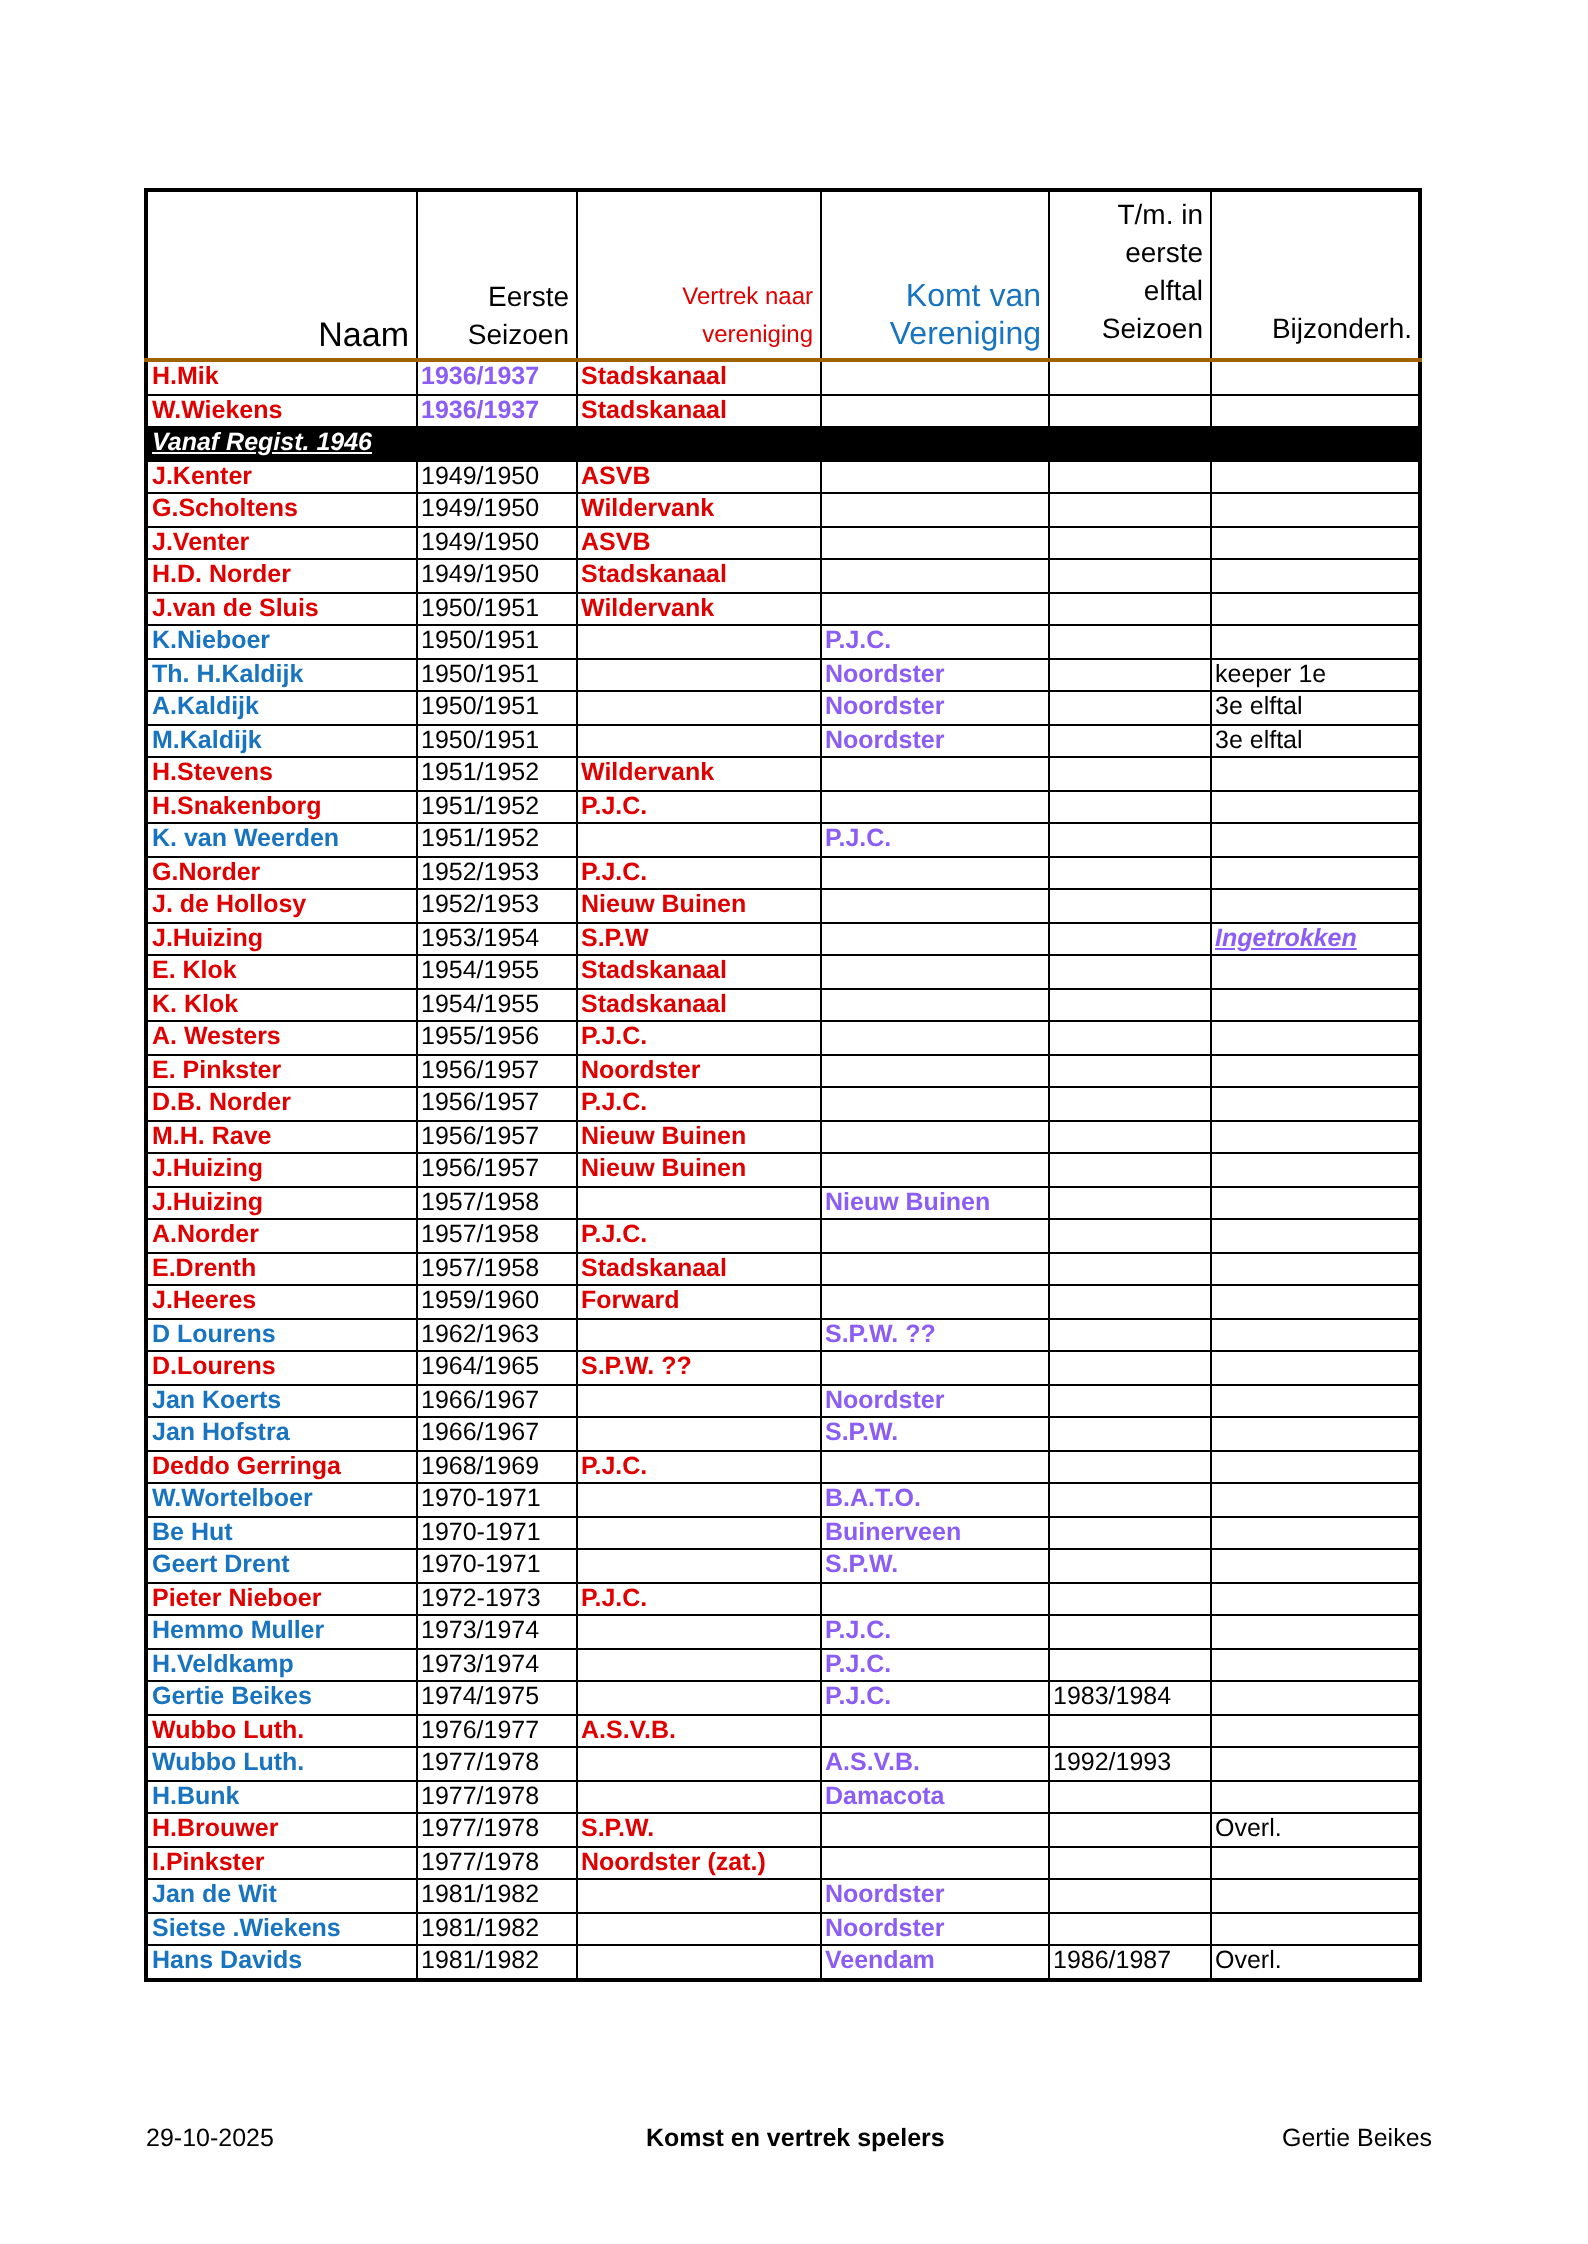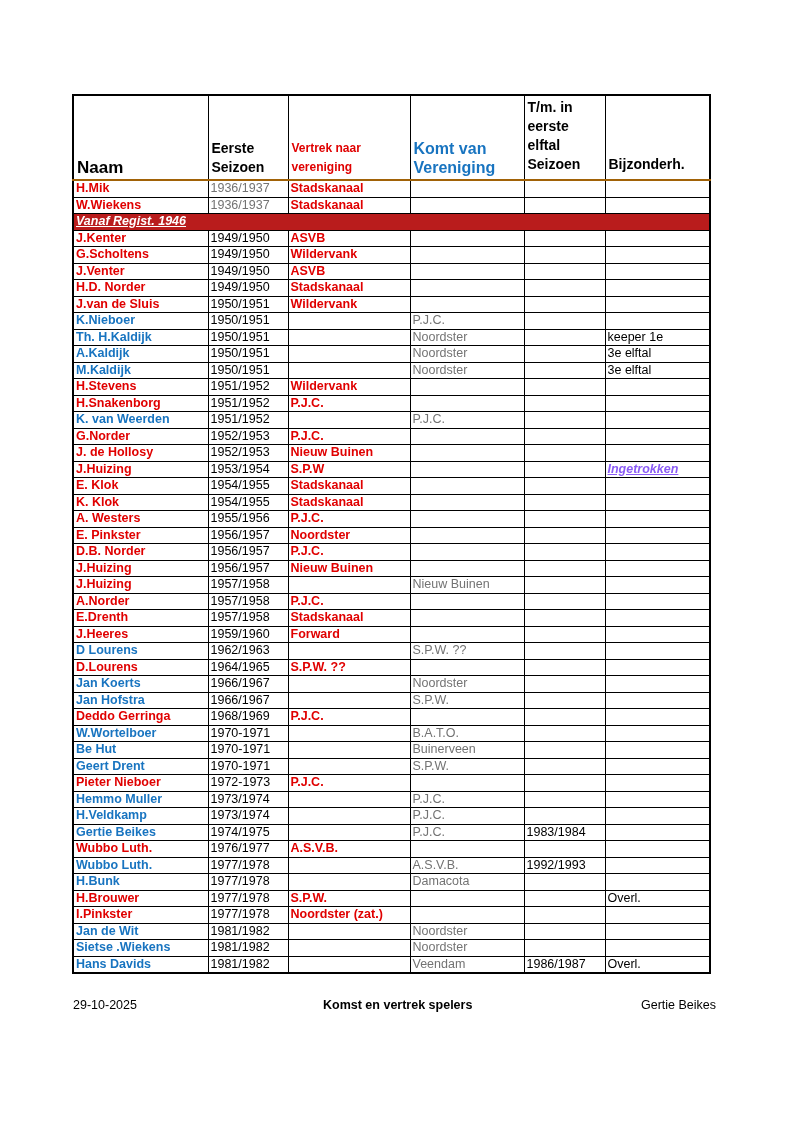--- a/index.html
+++ b/index.html
@@ -3,35 +3,35 @@
 <meta charset="utf-8">
 <style>
   html, body { margin: 0; padding: 0; background: #ffffff; }
   body { width: 794px; height: 1122px; position: relative; font-family: "Liberation Sans", sans-serif; }
   .page { position: absolute; left: 72px; top: 94px; width: 637px; }
   table { border-collapse: collapse; width: 637px; table-layout: fixed; }
   col.c1 { width: 135px; } col.c2 { width: 80px; } col.c3 { width: 122px; }
   col.c4 { width: 114px; } col.c5 { width: 81px; } col.c6 { width: 105px; }
   td, th { border: 1px solid #000; padding: 0 2px; font-size: 12.5px; line-height: 15.5px; height: 15.5px; white-space: nowrap; overflow: hidden; vertical-align: bottom; }
   .outer { border: 2px solid #000; }
-  th { font-weight: bold; text-align: left; height: 78px; padding: 0 3px 2px 3px; line-height: 19px; vertical-align: bottom; }
+  th { font-weight: normal; text-align: right; height: 78px; padding: 0 3px 2px 3px; line-height: 19px; vertical-align: bottom; }
   th.naam { font-size: 17px; }
   th.eerste { font-size: 14px; color: #000; line-height: 19px; }
   th.vertrek { font-size: 12px; color: #e00000; }
   th.komt { font-size: 16px; color: #1874c0; }
   th.tm { font-size: 14px; color: #000; vertical-align: top; padding-top: 2px; line-height: 19px; white-space: normal; }
   th.bij { font-size: 14px; color: #000; padding-bottom: 5px; margin-top: 28px; }
   .red { color: #e00000; font-weight: bold; }
   .blue { color: #1874c0; font-weight: bold; }
-  .black-b { color: #737373; font-weight: normal; }
+  .black-b { color: #8b5cf6; font-weight: bold; }
   .plain { color: #000; font-weight: normal; }
   .ital-red { color: #8b5cf6; font-weight: bold; font-style: italic; text-decoration: underline; }
-  tr.section td { background: #b91c1c; color: #fff; font-weight: bold; font-style: italic; text-decoration: underline; }
+  tr.section td { background: #000000; color: #fff; font-weight: bold; font-style: italic; text-decoration: underline; }
   tr.thick-top td { border-top: 2px solid #a16207; }
-  .footer { position: absolute; top: 998px; font-size: 12.5px; color: #000; }
+  .footer { position: absolute; top: 1062px; font-size: 12.5px; color: #000; }
 </style>
 </head>
 <body>
 
 <div class="page">
   <table class="outer">
     <colgroup>
         <col class="c1">
         <col class="c2">
         <col class="c3">
@@ -241,20 +241,28 @@
         </tr>
         <tr>
           <td class="red">D.B. Norder</td>
           <td class="plain">1956/1957</td>
           <td class="red">P.J.C.</td>
           <td class="black-b"></td>
           <td class="plain"></td>
           <td class="plain"></td>
         </tr>
         <tr>
+          <td class="red">M.H. Rave</td>
+          <td class="plain">1956/1957</td>
+          <td class="red">Nieuw Buinen</td>
+          <td class="black-b"></td>
+          <td class="plain"></td>
+          <td class="plain"></td>
+        </tr>
+        <tr>
           <td class="red">J.Huizing</td>
           <td class="plain">1956/1957</td>
           <td class="red">Nieuw Buinen</td>
           <td class="black-b"></td>
           <td class="plain"></td>
           <td class="plain"></td>
         </tr>
         <tr>
           <td class="red">J.Huizing</td>
           <td class="plain">1957/1958</td>

